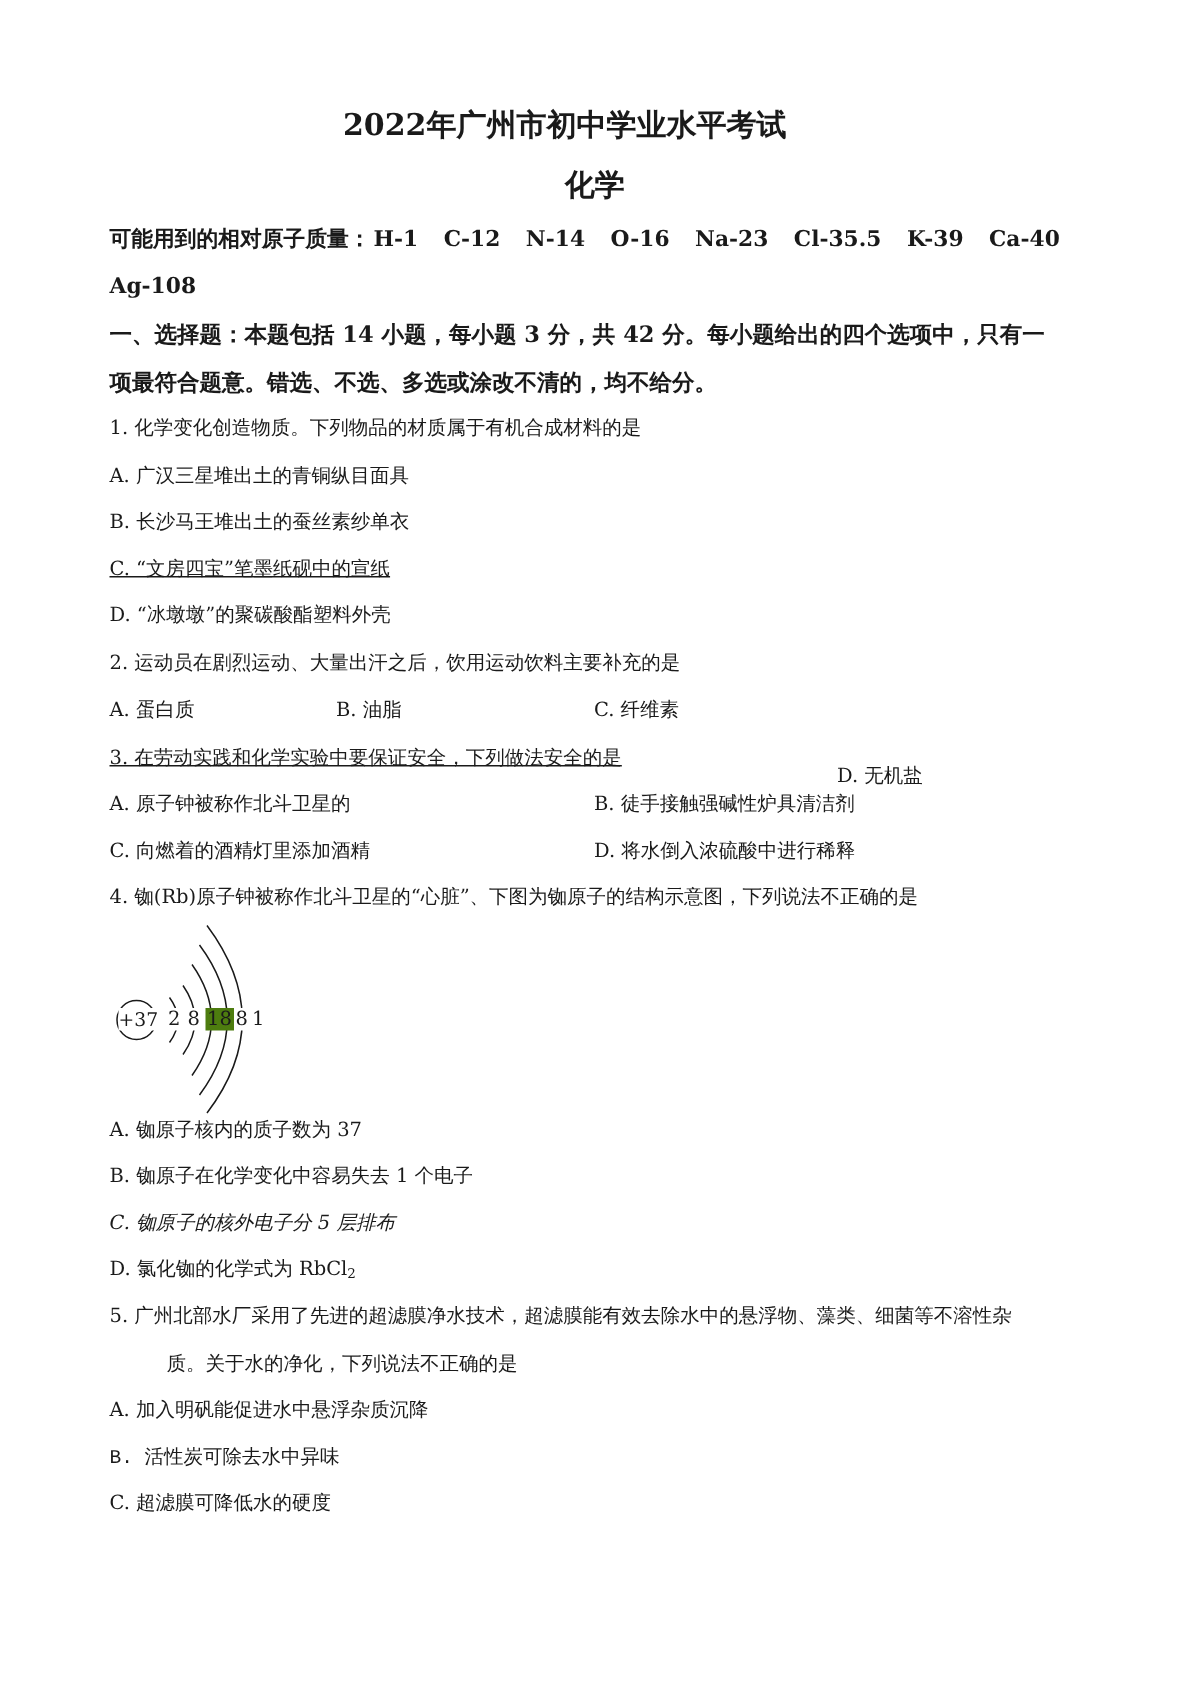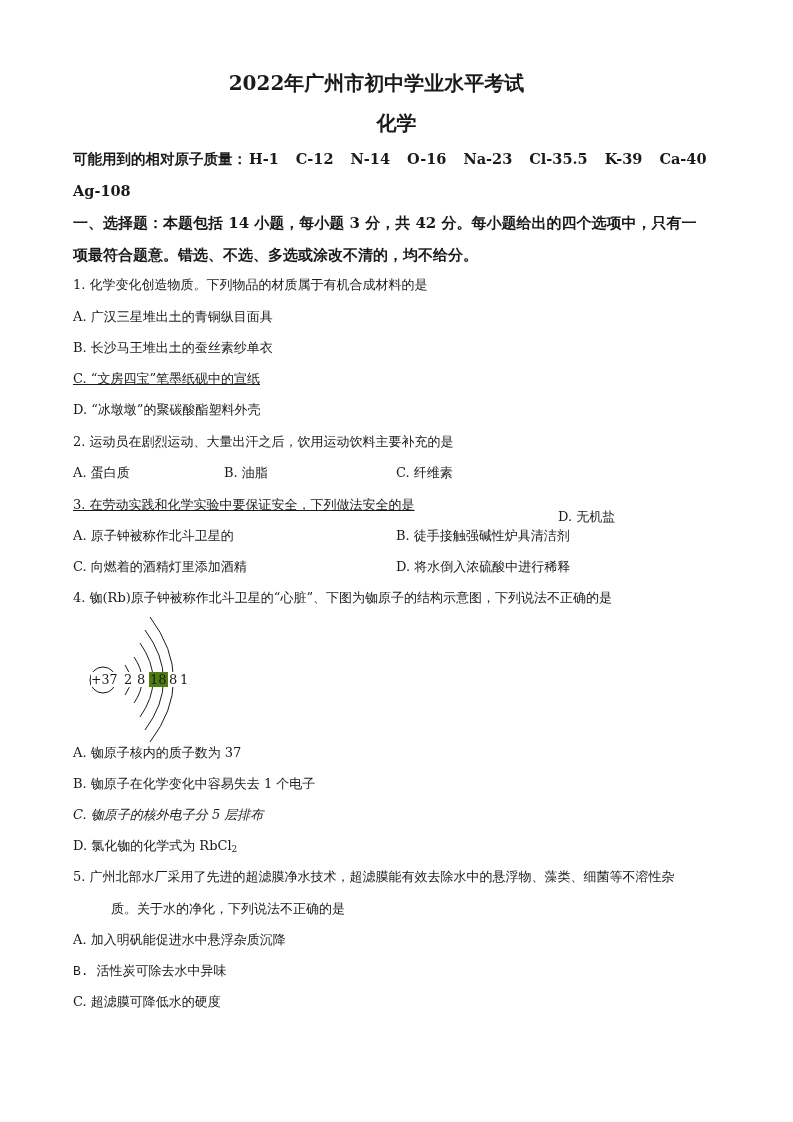--- a/index.html
+++ b/index.html
@@ -13,21 +13,21 @@
     left: 0; width: 753px; text-align: center; top: 70px;
     font-size: 20px; font-weight: bold; letter-spacing: 0px;
   }
   .subtitle {
     left: 0; width: 793px; text-align: center; top: 110px;
     font-size: 20px; font-weight: bold;
   }
   .bold14 { font-size: 14.5px; font-weight: bold; }
   .q { font-size: 13px; }
   .mass-items span { margin-right: 17px; }
-  .atom { left: 84px; top: 610px; width: 110px; height: 135px; }
+  .atom { left: 72px; top: 610px; width: 110px; height: 135px; }
   sub { font-size: 9px; vertical-align: -2px; }
 </style>
 </head>
 <body>
 
 <div>
 
   <div class="abs title">2022年广州市初中学业水平考试</div>
   <div class="abs subtitle">化学</div>
 

